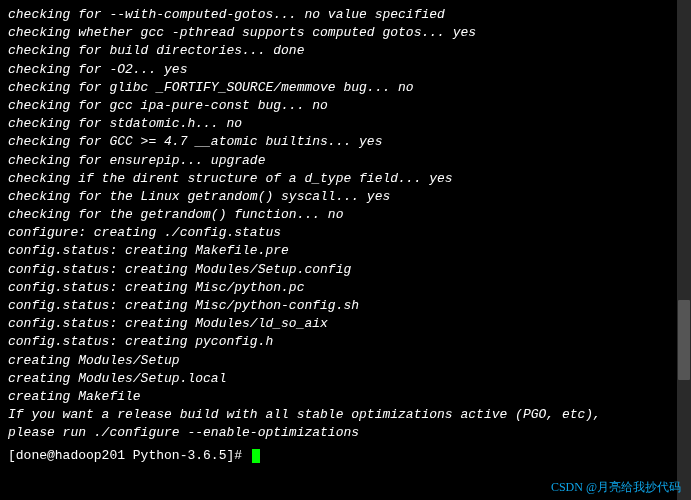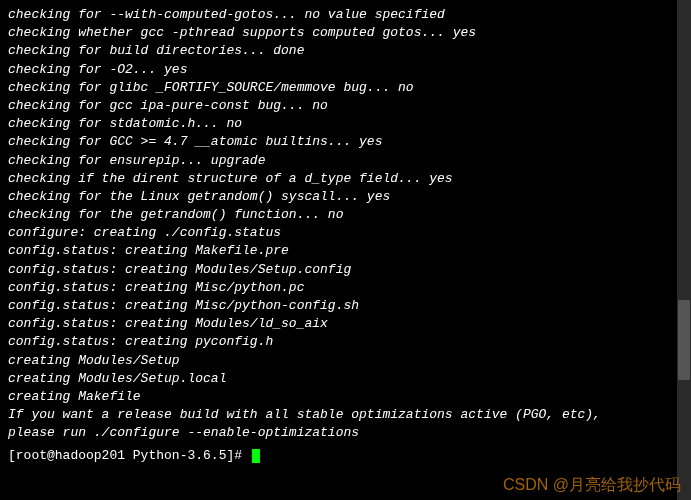--- a/index.html
+++ b/index.html
@@ -37,23 +37,23 @@
       width: 8px;
       height: 14px;
       background: #00ff00;
       vertical-align: text-bottom;
       margin-left: 2px;
     }
     .watermark {
       position: absolute;
       bottom: 4px;
       right: 10px;
-      color: #a16207;
-      font-size: 16px;
-      font-family: Liberation Sans, sans-serif;
+      color: #0ea5e9;
+      font-size: 12px;
+      font-family: Liberation Serif, serif;
     }
     .scrollbar {
       position: absolute;
       right: 0;
       top: 0;
       width: 14px;
       height: 100%;
       background: #2a2a2a;
     }
     .scrollbar-thumb {
@@ -65,20 +65,20 @@
       height: 80px;
       border-radius: 1px;
     }
   </style>
 </head>
 <body>
 
 <div class="terminal-output" id="output"><span class="line">checking for --with-computed-gotos... no value specified</span><span class="line">checking whether gcc -pthread supports computed gotos... yes</span><span class="line">checking for build directories... done</span><span class="line">checking for -O2... yes</span><span class="line">checking for glibc _FORTIFY_SOURCE/memmove bug... no</span><span class="line">checking for gcc ipa-pure-const bug... no</span><span class="line">checking for stdatomic.h... no</span><span class="line">checking for GCC &gt;= 4.7 __atomic builtins... yes</span><span class="line">checking for ensurepip... upgrade</span><span class="line">checking if the dirent structure of a d_type field... yes</span><span class="line">checking for the Linux getrandom() syscall... yes</span><span class="line">checking for the getrandom() function... no</span><span class="line">configure: creating ./config.status</span><span class="line">config.status: creating Makefile.pre</span><span class="line">config.status: creating Modules/Setup.config</span><span class="line">config.status: creating Misc/python.pc</span><span class="line">config.status: creating Misc/python-config.sh</span><span class="line">config.status: creating Modules/ld_so_aix</span><span class="line">config.status: creating pyconfig.h</span><span class="line">creating Modules/Setup</span><span class="line">creating Modules/Setup.local</span><span class="line">creating Makefile</span><span class="line"></span><span class="line"></span><span class="line">If you want a release build with all stable optimizations active (PGO, etc),</span><span class="line">please run ./configure --enable-optimizations</span><span class="line"></span><span class="line"></span></div>
 
 <div class="prompt-line">
-  <span class="prompt">[root@hadoop201 Python-3.6.5]# </span><span class="cursor"></span>
+  <span class="prompt">[done@hadoop201 Python-3.6.5]# </span><span class="cursor"></span>
 </div>
 
 <div class="scrollbar">
   <div class="scrollbar-thumb"></div>
 </div>
 
 <div class="watermark">CSDN @月亮给我抄代码</div>
 
 </body></html>

